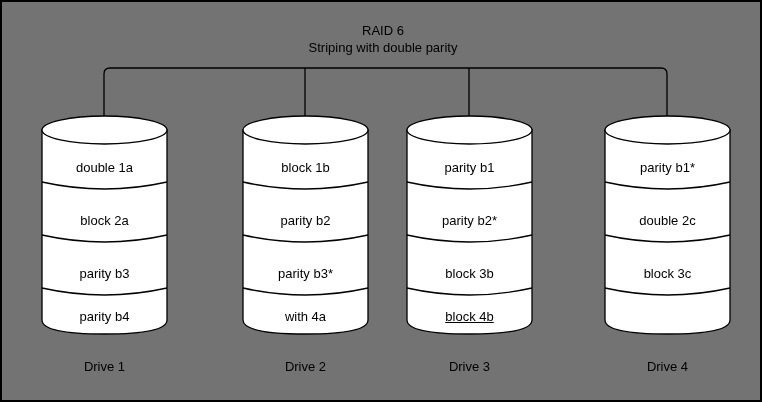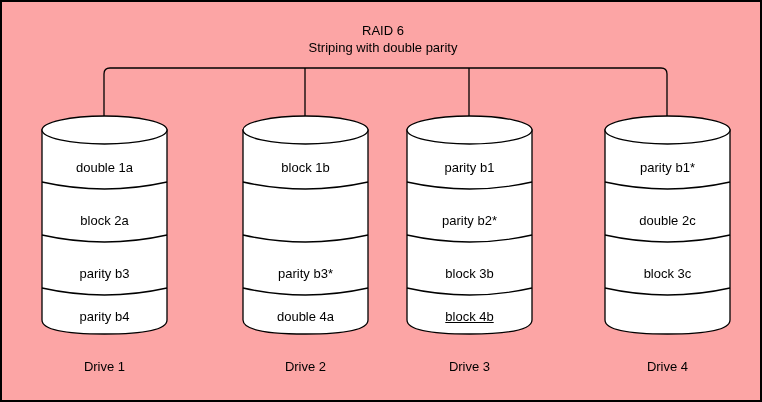--- a/index.html
+++ b/index.html
@@ -8,21 +8,21 @@
     padding: 0;
     background: #ffffff;
   }
   body {
     font-family: "Liberation Sans", sans-serif;
   }
   #canvas {
     position: relative;
     width: 762px;
     height: 402px;
-    background: #fca5a5;
+    background: #737373;
     box-sizing: border-box;
     border: 2px solid #000000;
     overflow: hidden;
     padding-left: 36px;
   }
   #diagram-svg {
     position: absolute;
     left: 0;
     top: 0;
     width: 762px;
@@ -113,22 +113,23 @@
     <span class="title-line">RAID 6</span>
     <span class="title-line">Striping with double parity</span>
   </div>
 
   <div class="band-label" style="left:37.5px; top:158px;">double 1a</div>
   <div class="band-label" style="left:37.5px; top:211px;">block 2a</div>
   <div class="band-label" style="left:37.5px; top:264px;">parity b3</div>
   <div class="band-label" style="left:37.5px; top:307px;">parity b4</div>
 
   <div class="band-label" style="left:238.5px; top:158px;">block 1b</div>
+  <div class="band-label" style="left:238.5px; top:211px;">parity b2</div>
   <div class="band-label" style="left:238.5px; top:264px;">parity b3*</div>
-  <div class="band-label" style="left:238.5px; top:307px;">double 4a</div>
+  <div class="band-label" style="left:238.5px; top:307px;">with 4a</div>
 
   <div class="band-label" style="left:402.5px; top:158px;">parity b1</div>
   <div class="band-label" style="left:402.5px; top:211px;">parity b2*</div>
   <div class="band-label" style="left:402.5px; top:264px;">block 3b</div>
   <div class="band-label" style="left:402.5px; top:307px;text-decoration:underline;">block 4b</div>
 
   <div class="band-label" style="left:600.5px; top:158px;">parity b1*</div>
   <div class="band-label" style="left:600.5px; top:211px;">double 2c</div>
   <div class="band-label" style="left:600.5px; top:264px;">block 3c</div>
 

